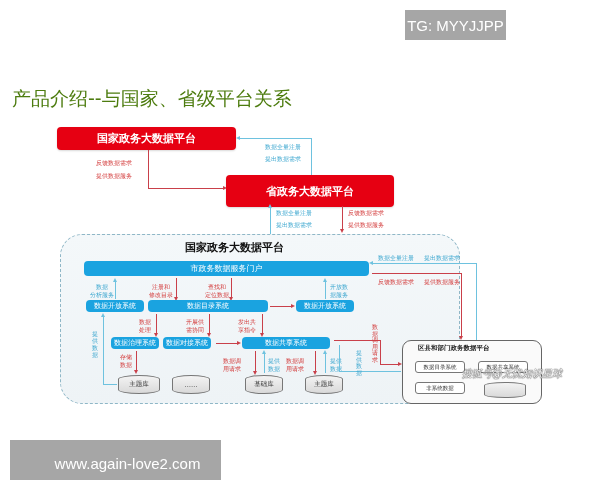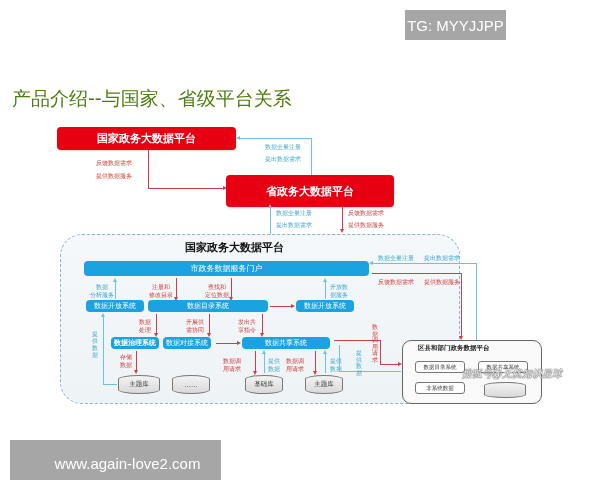--- a/index.html
+++ b/index.html
@@ -133,21 +133,21 @@
 需协同</div>
 <div class="vline red-l arrow-down" style="left:209px;top:314px;height:20px;"></div>
 <div class="abs lbl red center" style="left:238px;top:318px;white-space:pre;">发出共
 享指令</div>
 <div class="vline red-l arrow-down" style="left:262px;top:314px;height:20px;"></div>
 
 <div class="abs lbl blue" style="left:92px;top:330px;width:6px;white-space:normal;word-break:break-all;line-height:7px;">提供数据</div>
 <div class="vline blue-l arrow-up" style="left:103px;top:316px;height:68px;"></div>
 <div class="hline blue-l" style="left:103px;top:384px;width:14px;"></div>
 
-<div class="abs bluebar" style="left:111px;top:337px;width:48px;height:12px;font-weight:bold;">数据治理系统</div>
+<div class="abs bluebar" style="left:111px;top:337px;width:48px;height:12px;">数据治理系统</div>
 <div class="abs bluebar" style="left:163px;top:337px;width:48px;height:12px;">数据对接系统</div>
 <div class="hline red-l arrow-right" style="left:216px;top:343px;width:22px;"></div>
 <div class="abs bluebar" style="left:242px;top:337px;width:88px;height:12px;">数据共享系统</div>
 
 <div class="abs lbl red center" style="left:120px;top:353px;white-space:pre;">存储
 数据</div>
 <div class="vline red-l arrow-down" style="left:136px;top:351px;height:20px;"></div>
 
 <div class="abs lbl red center" style="left:223px;top:357px;white-space:pre;">数据调
 用请求</div>

